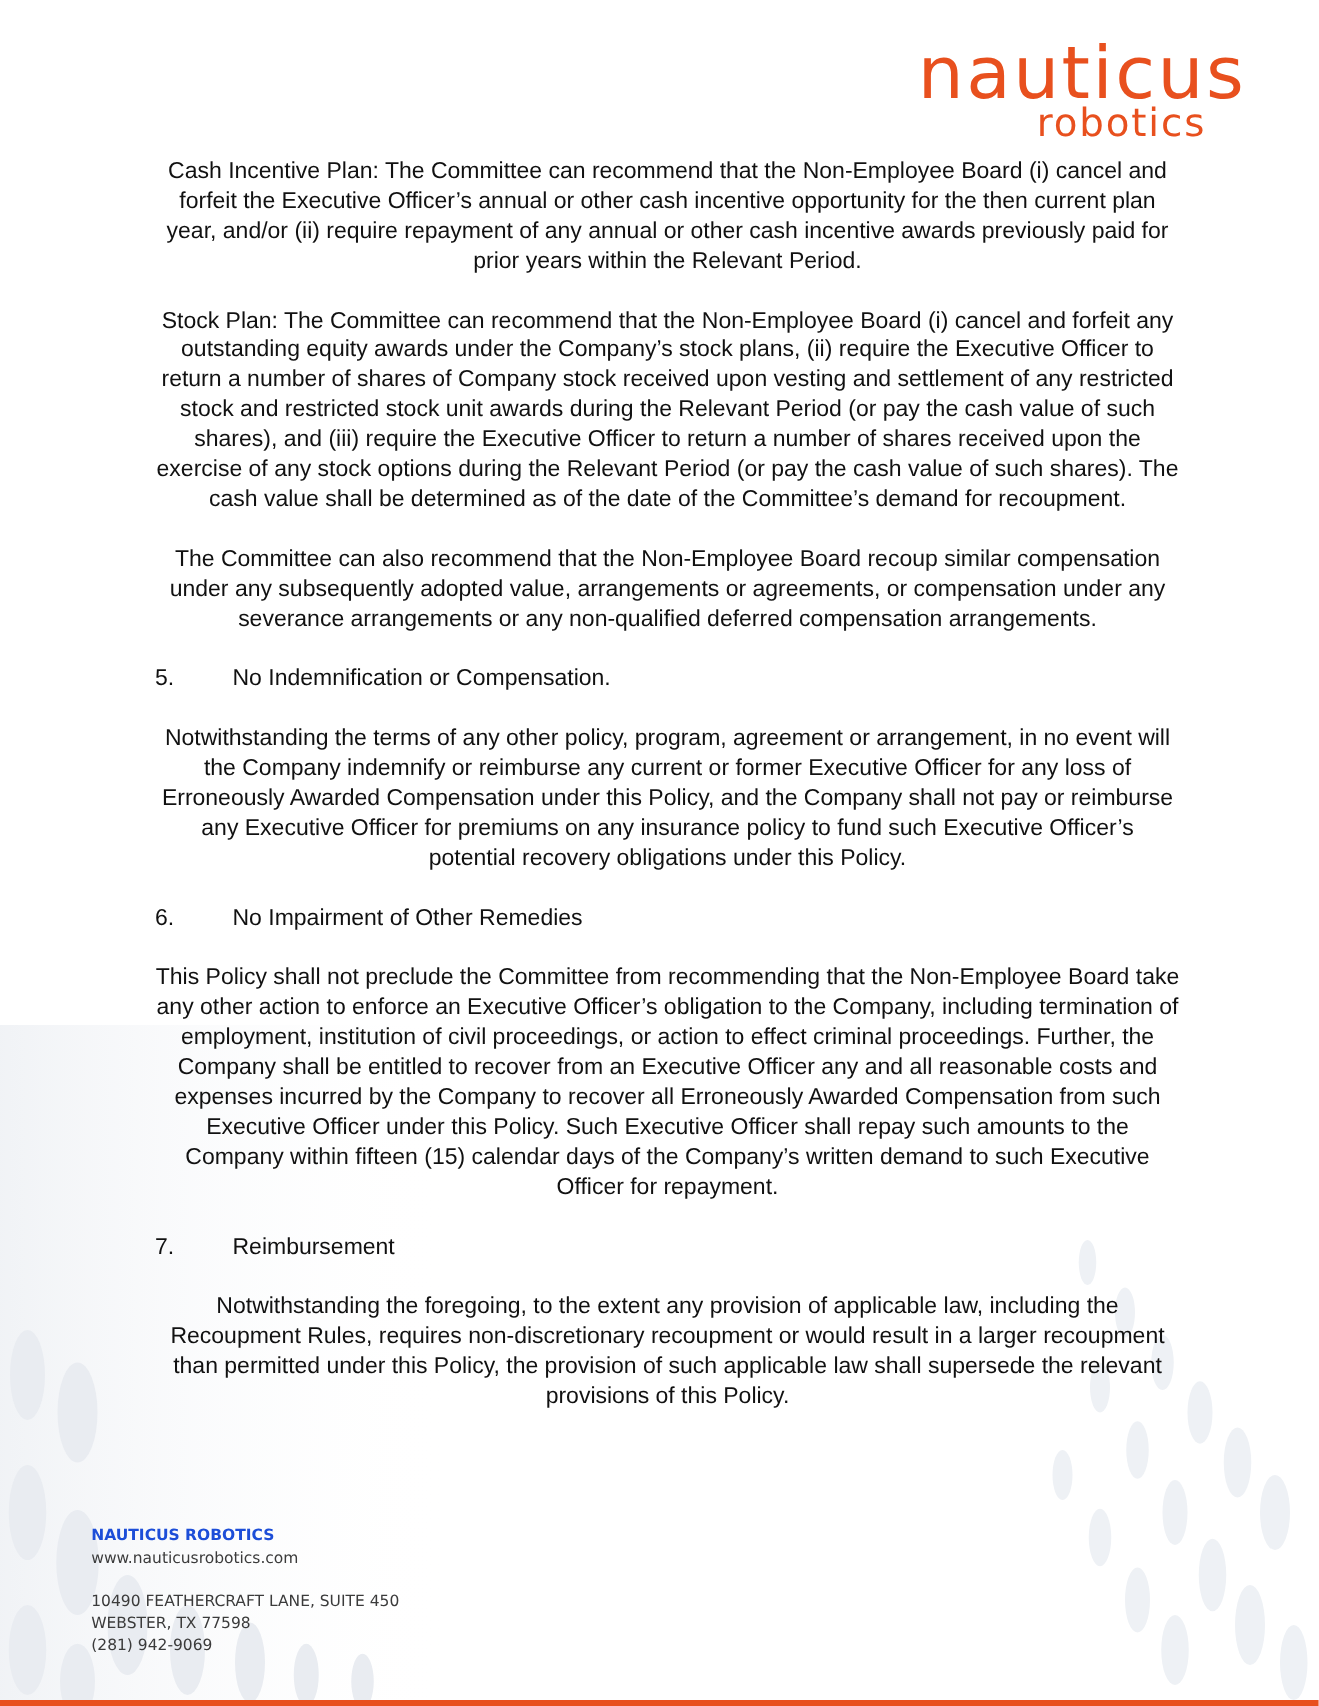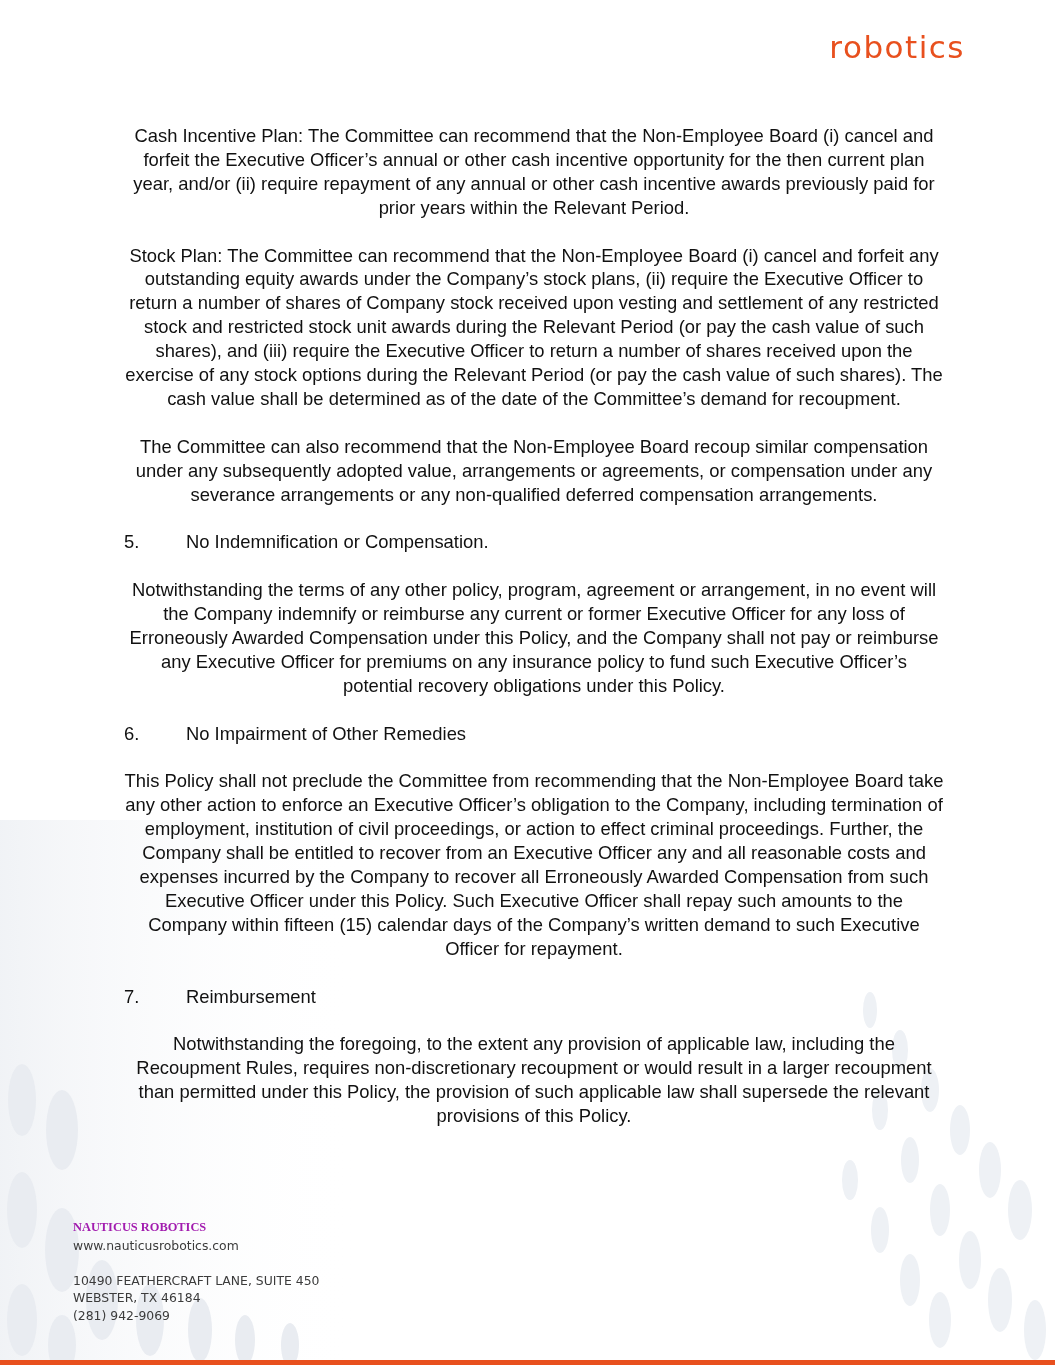--- a/index.html
+++ b/index.html
@@ -27,21 +27,21 @@
       font-size: 18.4px; line-height: 23.9px;
     }
     .para { margin: 0 0 23.9px 0; text-align: center; }
     .heading { margin: 0 0 23.9px 0; display: flex; }
     .heading .num { width: 62px; }
     .footer {
       position: absolute; left: 73px; top: 1219px; z-index: 2;
       font-family: "DejaVu Sans", sans-serif; font-size: 12.4px; line-height: 17.5px;
       color: #3b3b3b;
     }
-    .footer .company { color: #a21caf; font-weight: bold; font-family: Liberation Serif, serif; }
+    .footer .company { color: #1d4ed8; font-weight: bold; }
     .footer .gap { height: 17.5px; }
     .bottom-bar {
       position: absolute; left: 0; right: 0; bottom: 0; height: 5px;
       background: #e8501e; z-index: 3;
     }
   </style>
 </head>
 <body>
 
 <svg class="bg-deco" width="1055" height="1365" viewBox="0 0 1055 1365">
@@ -79,20 +79,21 @@
     <ellipse cx="1000" cy="1300" rx="12" ry="32"></ellipse>
     <ellipse cx="1035" cy="1330" rx="11" ry="30"></ellipse>
     <ellipse cx="850" cy="1180" rx="8" ry="20"></ellipse>
     <ellipse cx="880" cy="1230" rx="9" ry="23"></ellipse>
     <ellipse cx="910" cy="1280" rx="10" ry="26"></ellipse>
     <ellipse cx="940" cy="1320" rx="11" ry="28"></ellipse>
   </g>
 </svg>
 
 <div class="logo">
+  <div class="logo-main">nauticus</div>
   <div class="logo-sub">robotics</div>
 </div>
 
 <div class="content">
   <p class="para">Cash Incentive Plan: The Committee can recommend that the Non-Employee Board (i) cancel and forfeit the Executive Officer’s annual or other cash incentive opportunity for the then current plan year, and/or (ii) require repayment of any annual or other cash incentive awards previously paid for prior years within the Relevant Period.</p>
   <p class="para">Stock Plan: The Committee can recommend that the Non-Employee Board (i) cancel and forfeit any outstanding equity awards under the Company’s stock plans, (ii) require the Executive Officer to return a number of shares of Company stock received upon vesting and settlement of any restricted stock and restricted stock unit awards during the Relevant Period (or pay the cash value of such shares), and (iii) require the Executive Officer to return a number of shares received upon the exercise of any stock options during the Relevant Period (or pay the cash value of such shares). The cash value shall be determined as of the date of the Committee’s demand for recoupment.</p>
   <p class="para">The Committee can also recommend that the Non-Employee Board recoup similar compensation under any subsequently adopted value, arrangements or agreements, or compensation under any severance arrangements or any non-qualified deferred compensation arrangements.</p>
 
   <div class="heading">
     <span class="num">5.</span>
@@ -111,17 +112,17 @@
     <span>Reimbursement</span>
   </div>
   <p class="para">Notwithstanding the foregoing, to the extent any provision of applicable law, including the Recoupment Rules, requires non-discretionary recoupment or would result in a larger recoupment than permitted under this Policy, the provision of such applicable law shall supersede the relevant provisions of this Policy.</p>
 </div>
 
 <div class="footer">
   <div class="company">NAUTICUS ROBOTICS</div>
   <div>www.nauticusrobotics.com</div>
   <div class="gap"></div>
   <div>10490 FEATHERCRAFT LANE, SUITE 450</div>
-  <div>WEBSTER, TX 46184</div>
+  <div>WEBSTER, TX 77598</div>
   <div>(281) 942-9069</div>
 </div>
 
 <div class="bottom-bar"></div>
 
 </body></html>

